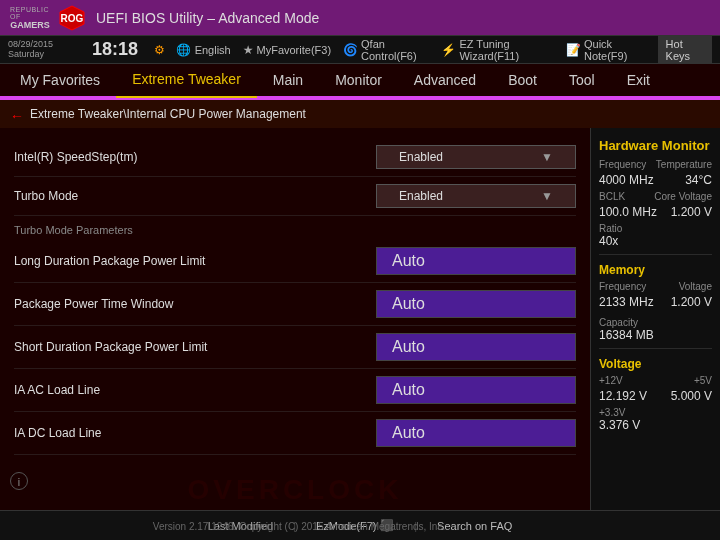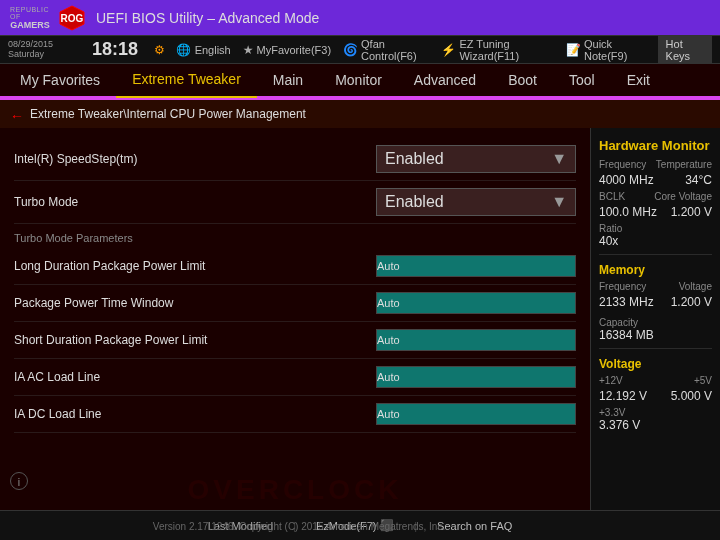--- a/index.html
+++ b/index.html
@@ -8,21 +8,21 @@
       height: 540px;
       background: #1a0000;
       font-family: Arial, sans-serif;
       color: #ccc;
       overflow: hidden;
       position: relative;
     }
 
     
     .header-bar {
-      background: #6d28d9;
+      background: #701a75;
       display: flex;
       align-items: center;
       padding: 6px 10px;
       border-bottom: 1px solid #333;
       height: 36px;
     }
     .logo-area {
       display: flex;
       align-items: center;
       gap: 8px;
@@ -135,35 +135,35 @@
       color: #ddd;
     }
     .setting-value {
       width: 200px;
     }
     .dropdown-select {
       width: 200px;
       background: #3a2020;
       border: 1px solid #555;
       color: #ddd;
-      padding: 4px 8px;
-      font-size: 16px;
+      padding: 4px 22px;
+      font-size: 12px;
       display: flex;
       align-items: center;
       justify-content: space-between;
     }
     .dropdown-arrow { color: #999; }
 
     .input-box {
       width: 200px;
-      background: #0f766e;
+      background: #4c1d95;
       border: 1px solid #444;
       color: #ddd;
-      padding: 4px 0;
-      font-size: 11px;
+      padding: 4px 15px;
+      font-size: 16px;
     }
 
     .section-header {
       font-size: 11px;
       color: #888;
       padding: 8px 0 4px 0;
     }
 
     
     .right-panel {

